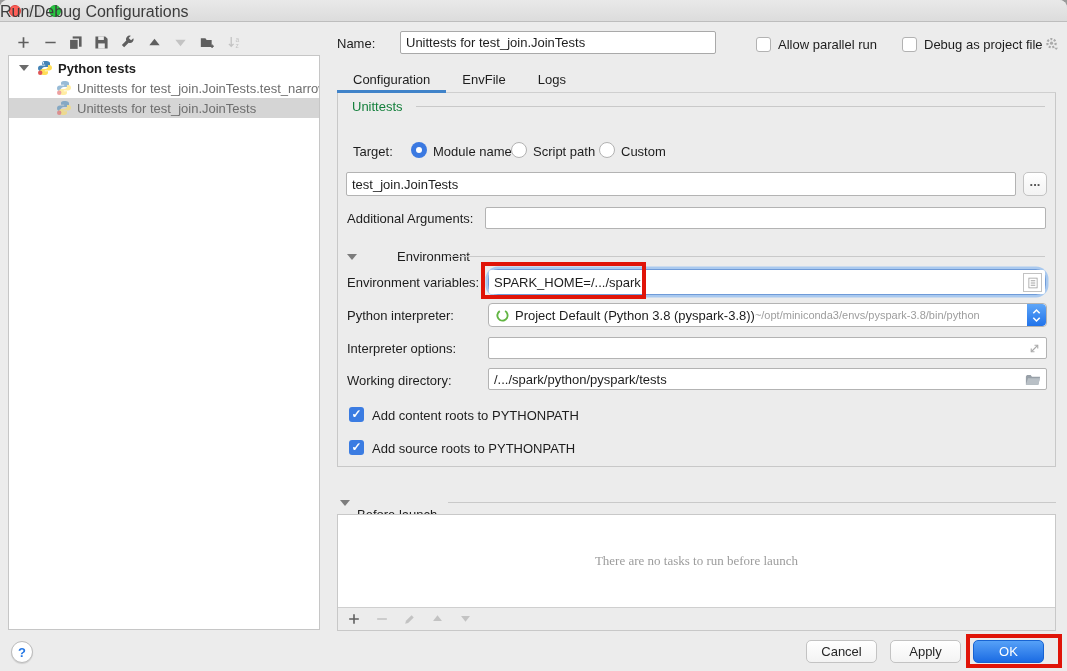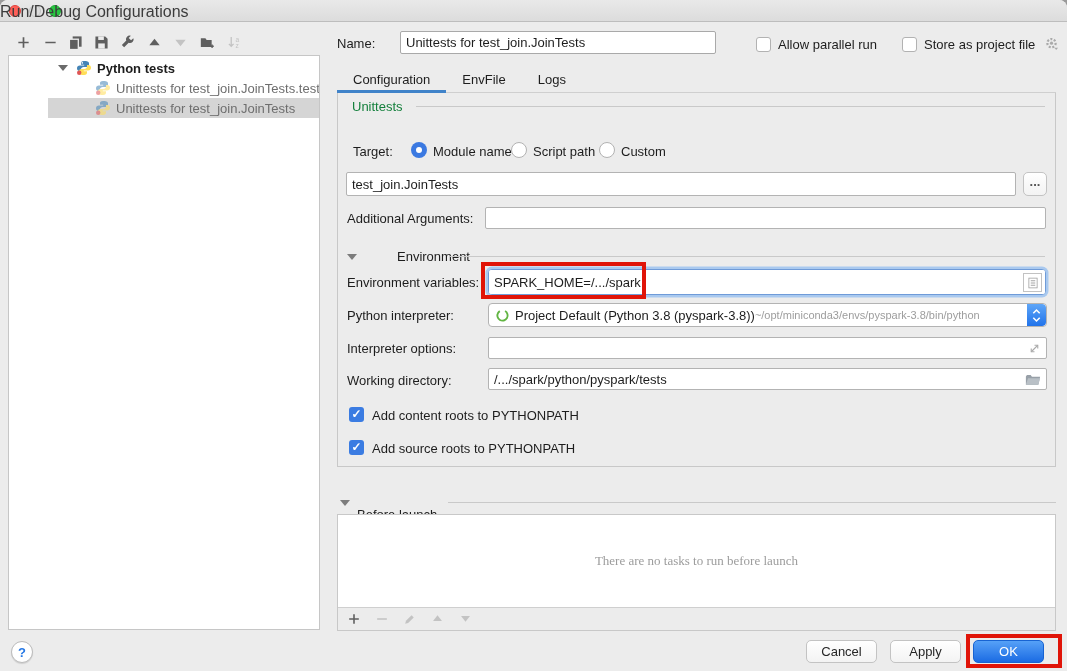--- a/index.html
+++ b/index.html
@@ -14,21 +14,21 @@
   .titlebar { position:absolute; left:0; top:0; width:100%; height:22px;
               background:linear-gradient(#e9e9e9,#dcdcdc); border-bottom:1px solid #bdbdbd; }
   .tl { position:absolute; top:5px; width:12px; height:12px; border-radius:50%; }
   .title { position:absolute; top:3px; width:100%; text-align:left; font-size:16px; color:#3c3c3c; }
   
   .tbi { position:absolute; top:33px; width:18px; height:18px; display:flex; align-items:center; justify-content:center; color:#5f5f5f; }
   .tbi.dis { color:#c3c3c3; }
   .tbi svg { width:15px; height:15px; }
   
   .tree { position:absolute; left:8px; top:55px; width:312px; height:575px;
-          background:#fff; border:1px solid #c6c6c6; overflow:hidden; padding-top:2px;padding-left:39px; }
+          background:#fff; border:1px solid #c6c6c6; overflow:hidden; padding-top:2px; }
   .trow { position:relative; height:20px; display:flex; align-items:center; font-size:13px; white-space:nowrap; }
   .trow.sel { background:#d5d5d5; }
   .tarrow { width:0; height:0; margin-left:10px; margin-right:8px; }
   .tarrow.down { border-left:5px solid transparent; border-right:5px solid transparent; border-top:6px solid #6b6b6b; }
   .tarrow.right { border-top:5px solid transparent; border-bottom:5px solid transparent; border-left:6px solid #9a9a9a; }
   .ticon { width:16px; height:16px; margin-right:5px; flex:0 0 auto; }
   .child-indent { margin-left:47px; }
   .childtxt { color:#6e6e6e; overflow:hidden; }
   
   .tf { position:absolute; background:#fff; border:1px solid #b3b3b3; border-radius:2px;
@@ -143,21 +143,21 @@
       </svg>
       <span class="lbl childtxt">Unittests for test_join.JoinTests</span>
     </div>
   </div>
 
   <div class="abs lbl" style="left:337px; top:36px;">Name:</div>
   <input class="tf" style="left: 400px; top: 31px; width: 316px; height: 23px; border-color: rgb(169, 169, 169);" value="Unittests for test_join.JoinTests">
   <div class="cb" style="left:756px; top:37px;"></div>
   <div class="abs lbl" style="left:778px; top:37px;">Allow parallel run</div>
   <div class="cb" style="left:902px; top:37px;"></div>
-  <div class="abs lbl" style="left:924px; top:37px;">Store as project file</div>
+  <div class="abs lbl" style="left:924px; top:37px;">Debug as project file</div>
   <div class="abs iconbtn" style="left:1042px; top:34px; width:18px; height:18px;">
     <svg viewBox="0 0 16 16" width="15" height="15">
         <circle cx="8" cy="7.6" r="4.4" fill="none" stroke="#aaaaaa" stroke-width="2.4" stroke-dasharray="2.1 1.7"></circle>
         <circle cx="8" cy="7.6" r="1.7" fill="#aaaaaa"></circle>
         <polygon points="11,12.5 15,12.5 13,15" fill="#aaaaaa"></polygon>
       </svg>
   </div>
 
   <div class="tabs">
     <div class="tab active">Configuration</div>
@@ -181,21 +181,21 @@
     <div class="btn" style="left:685px; top:79px; width:24px; height:24px; line-height:18px; font-weight:bold; color:#555;">...</div>
 
     <div class="abs lbl" style="left:9px; top:118px;">Additional Arguments:</div>
     <input class="tf" style="left: 147px; top: 114px; width: 561px; height: 22px;" value="">
 
     <span class="coll-arrow abs" style="left:9px; top:161px;"></span>
     <div class="abs lbl" style="left:26px; top:156px;margin-left:33px;">Environment</div>
     <div class="hr" style="left:112px; right:10px; top:163px;"></div>
 
     <div class="abs lbl" style="left:9px; top:182px;">Environment variables:</div>
-    <div class="abs" style="left:150px; top:176px; width:558px; height:26px; background:#fff; border:1px solid #6f9bd8; border-radius:4px; box-shadow:0 0 0 2.5px #a9c9ef;">
+    <div class="abs" style="left:150px; top:176px; width:558px; height:26px; background:#fff; border:1px solid #6f9bd8; border-radius:10px; box-shadow:0 0 0 2.5px #a9c9ef;">
       <input class="tf" style="left: 0px; top: 0px; width: 100%; height: 100%; border: none; box-shadow: none;" value="SPARK_HOME=/.../spark">
       <div class="iconbtn" style="position:absolute; right:3px; top:3px; width:19px; height:19px; border:1px solid #c2c2c2; background:#fff;">
         <svg viewBox="0 0 16 16" width="12" height="12">
             <rect x="2.5" y="1.5" width="11" height="13" fill="#fff" stroke="#9a9a9a"></rect>
             <path d="M5 5h6M5 8h6M5 11h6" stroke="#9a9a9a" stroke-width="1.2"></path>
           </svg>
       </div>
     </div>
 
     <div class="abs lbl" style="left:9px; top:215px;">Python interpreter:</div>

